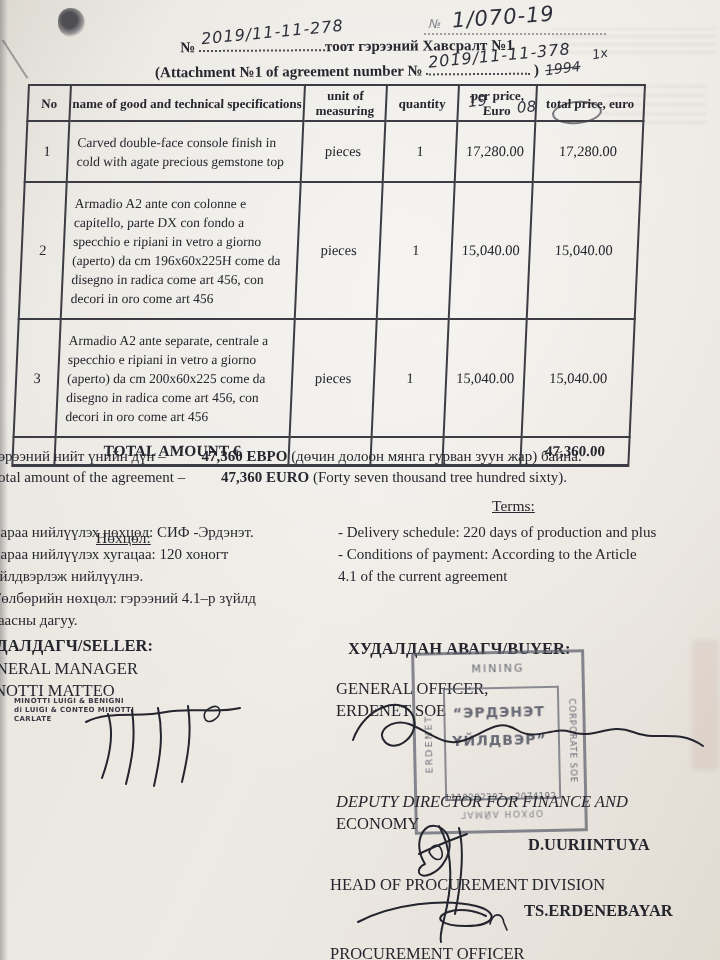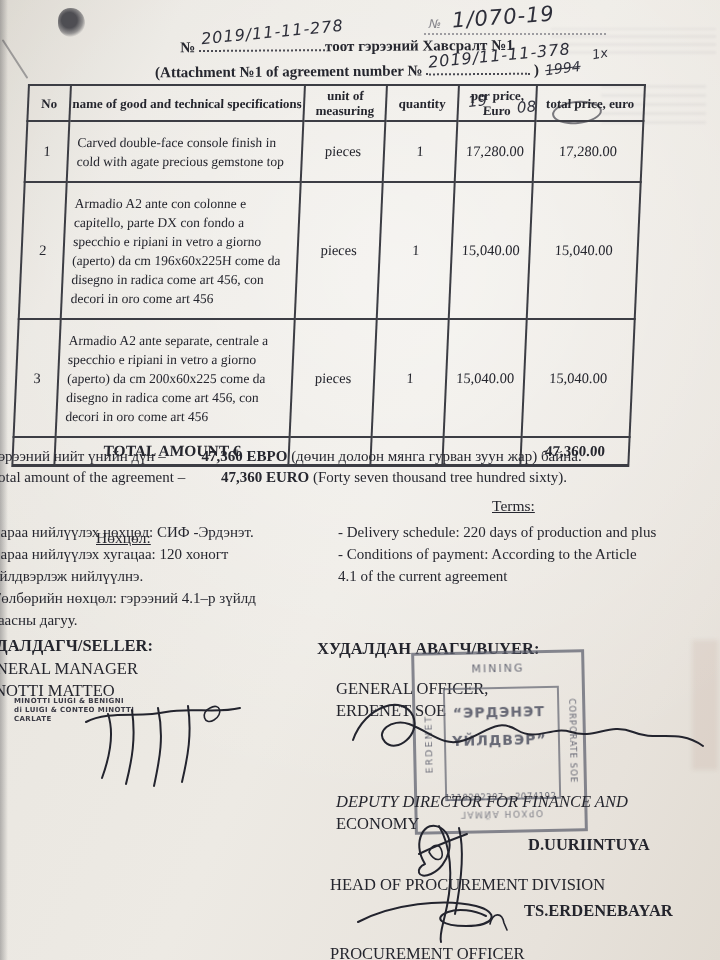--- a/index.html
+++ b/index.html
@@ -72,21 +72,21 @@
   .tcol-mn{left:-8px;top:521px;width:336px;}
   .tcol-en{left:338px;top:521px;width:376px;}
   .tcol div{white-space:nowrap;}
   .ind{padding-left:10px;}
 
   .sgn{position:absolute;font-size:16.5px;color:#24252d;white-space:nowrap;}
   .b{font-weight:bold;}
   .seller-h{left:-26px;top:636px;}
   .seller-r{left:-26px;top:659px;}
   .seller-n{left:-26px;top:681px;}
-  .buyer-h{left:317px;top:639px;}
+  .buyer-h{left:348px;top:639px;}
   .buyer-r1{left:336px;top:679px;}
   .buyer-r2{left:336px;top:701px;}
   .buyer-n{left:448px;top:745px;font-weight:bold;}
   .dep1{left:336px;top:792px;font-style:italic;}
   .dep2{left:336px;top:814px;}
   .depn{left:528px;top:835px;}
   .head1{left:330px;top:875px;}
   .headn{left:524px;top:901px;}
   .off1{left:330px;top:944px;}
 

